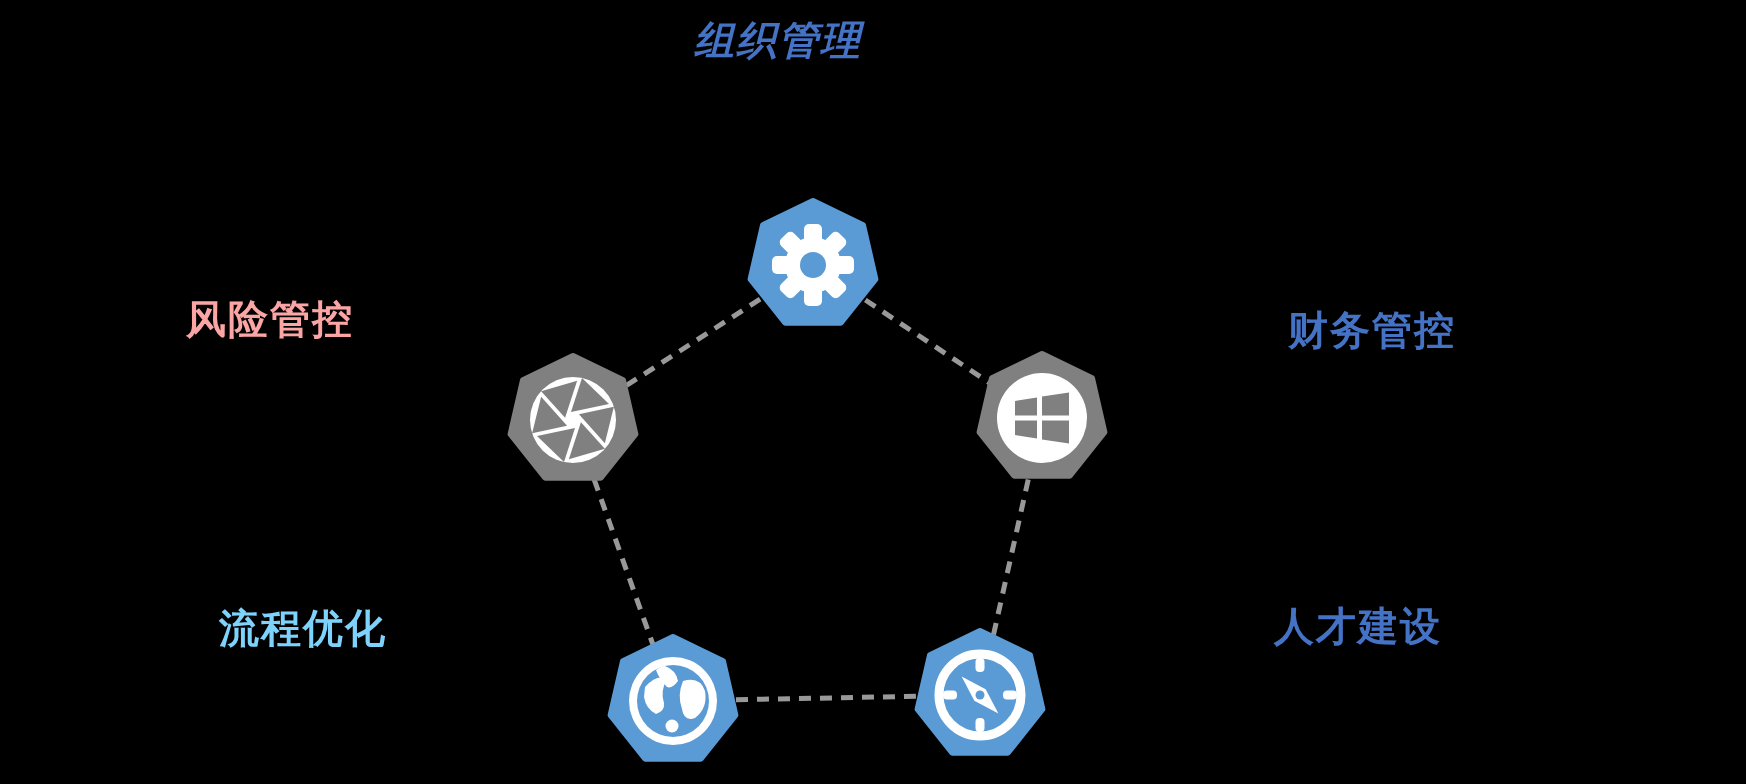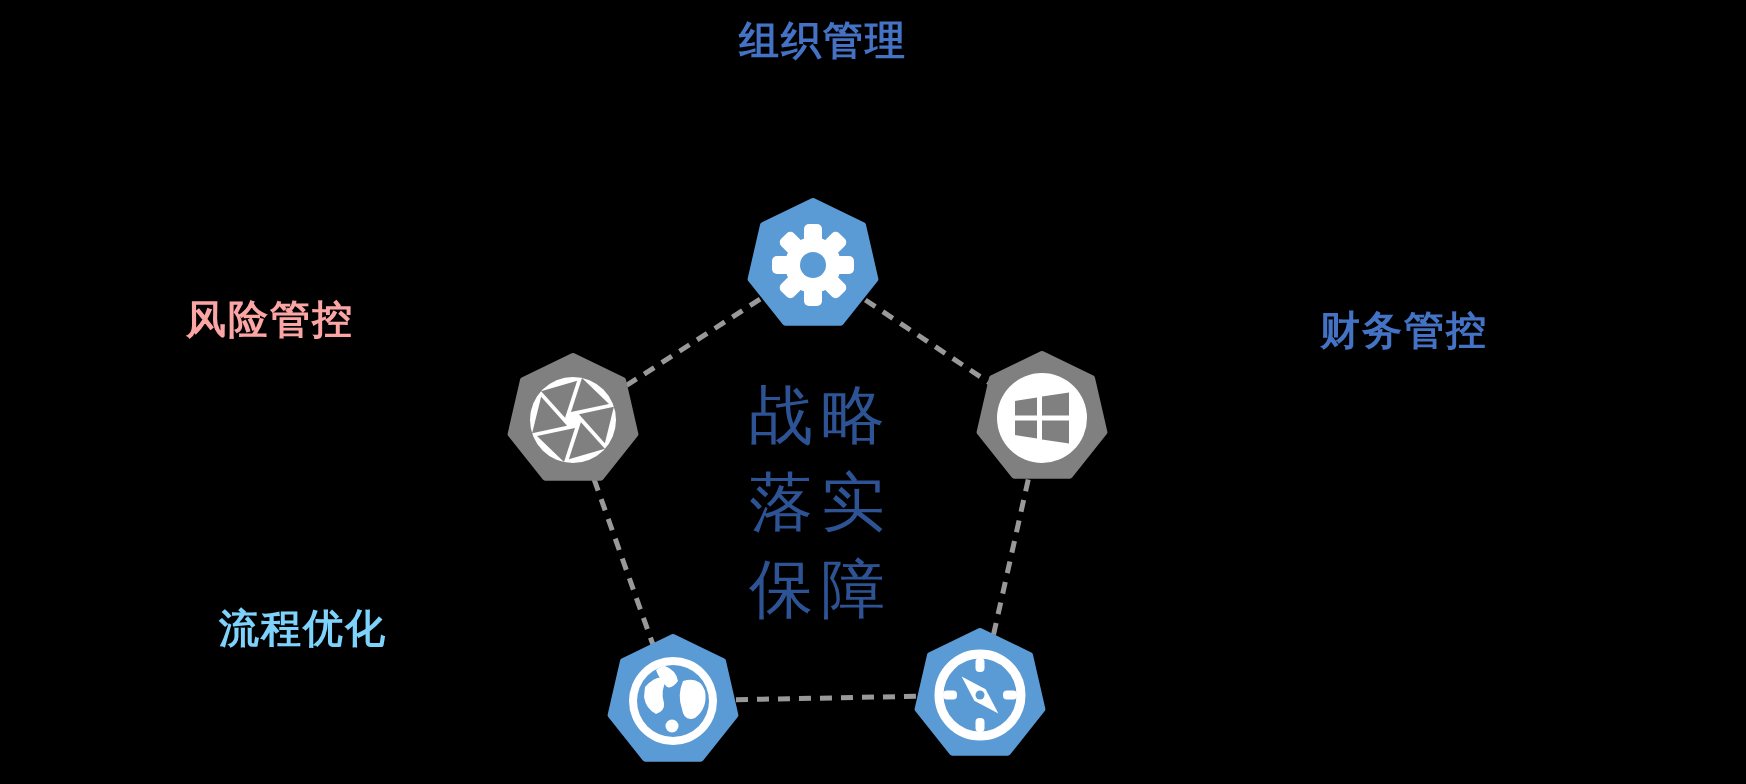--- a/index.html
+++ b/index.html
@@ -20,23 +20,23 @@
     left:821px;
     top:372px;
     transform:translateX(-50%);
     text-align:center;
     font-size:64px;
     line-height:87px;
     font-weight:300;
     letter-spacing:8px;
     white-space:nowrap;
   }
-  .lbl-top          { left:823px;  top:13px;  }
+  .lbl-top          { left:778px;  top:13px;font-style:italic;  }
   .lbl-left         { left:270px;  top:292px; }
-  .lbl-right        { left:1404px; top:303px; }
+  .lbl-right        { left:1372px; top:303px; }
   .lbl-bottom-left  { left:303px;  top:601px; }
   .lbl-bottom-right { left:1358px; top:599px; }
 </style>
 </head>
 <body style="background: rgb(0, 0, 0);">
 
 <div class="stage">
 
   <svg class="diagram-svg" width="1746" height="784" viewBox="0 0 1746 784">
     <defs>
@@ -108,24 +108,20 @@
           <rect x="-4.5" y="-37" width="9" height="14" rx="4" transform="rotate(90)"></rect>
           <rect x="-4.5" y="-37" width="9" height="14" rx="4" transform="rotate(180)"></rect>
           <rect x="-4.5" y="-37" width="9" height="14" rx="4" transform="rotate(270)"></rect>
           <path d="M 0 -26 L 8 0 L 0 26 L -8 0 Z" transform="rotate(-45)"></path>
         </g>
         <circle r="4.5" fill="#5B9BD5"></circle>
       </g>
     </g>
   </svg>
 
-  <div class="center-title" style="color: rgb(46, 83, 149);">
-    <div>战略</div>
-    <div>落实</div>
-    <div>保障</div>
-  </div>
 
   <div class="node-label lbl-top" style="color: rgb(68, 114, 196);">组织管理</div>
   <div class="node-label lbl-left" style="color: #fca5a5;">风险管控</div>
   <div class="node-label lbl-right" style="color: rgb(68, 114, 196);">财务管控</div>
   <div class="node-label lbl-bottom-left" style="color: #7dd3fc;">流程优化</div>
+  <div class="node-label lbl-bottom-right" style="color: rgb(68, 114, 196);">人才建设</div>
 
 </div>
 
 </body></html>

